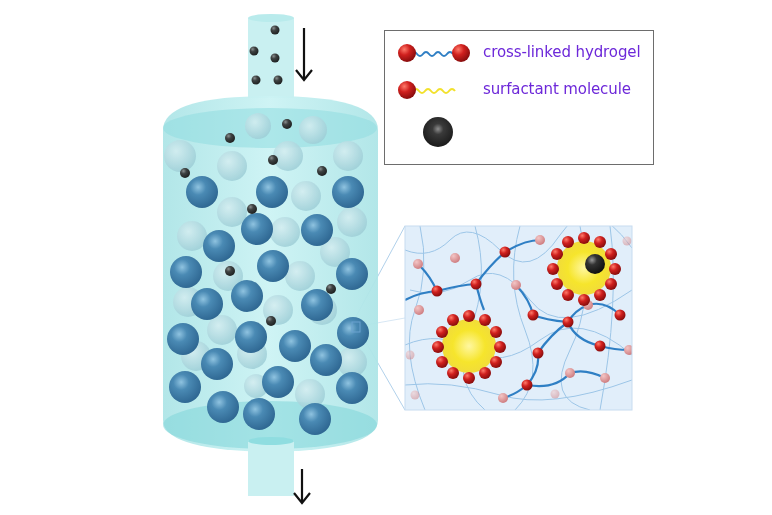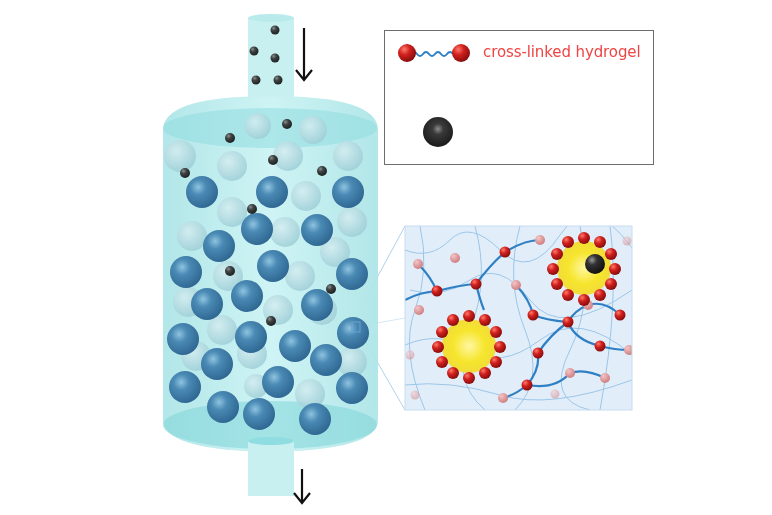--- a/index.html
+++ b/index.html
@@ -2,21 +2,21 @@
 <html><head>
 <meta charset="utf-8">
 <style>
   html, body { margin: 0; padding: 0; background: #ffffff; }
   body { width: 772px; height: 515px; position: relative; overflow: hidden;
          font-family: "DejaVu Sans", "Liberation Sans", sans-serif; }
   #stage { position: absolute; left: 0; top: 0; width: 772px; height: 515px; }
   .legend { position: absolute; left: 384px; top: 30px; width: 270px; height: 135px;
             border: 1.5px solid #6d6d6d; background: #fff; box-sizing: border-box; }
   .legend-row { position: absolute; left: 0; width: 100%; height: 30px; }
-  .legend-label { position: absolute; font-size: 15px; color: #ef4444; white-space: nowrap; letter-spacing: -0.1px; }
+  .legend-label { position: absolute; font-size: 15px; color: #6d28d9; white-space: nowrap; letter-spacing: -0.1px; }
   .legend-label.two-line { text-align: center; line-height: 21px; }
   .legend-icon { position: absolute; }
 </style>
 </head>
 <body>
 
 <div id="stage">
 <svg width="772" height="515" viewBox="0 0 772 515" xmlns="http://www.w3.org/2000/svg">
   <defs>
     <radialGradient id="gDark" cx="0.38" cy="0.35" r="0.7">
@@ -274,20 +274,34 @@
       <defs>
           <radialGradient id="lgRed" cx="0.35" cy="0.3" r="0.7">
             <stop offset="0" stop-color="#ff7a6a"></stop>
             <stop offset="0.45" stop-color="#d0201e"></stop>
             <stop offset="1" stop-color="#8a0d0d"></stop>
           </radialGradient>
         </defs>
     </svg>
     <span class="legend-label" style="left:98px;top:5px">cross-linked hydrogel</span>
   </div>
+  <div class="legend-row" style="top:44px">
+    <svg class="legend-icon" style="left:12px;top:3px" width="76" height="24" viewBox="0 0 76 24">
+      <path d="M16 13 q3 -4 6 0 t6 0 t6 0 t6 0 t6 0 t6 0 t6 0" stroke="#f2e12c" stroke-width="2" fill="none"></path>
+      <circle cx="10" cy="12" r="9" fill="url(#lgRed2)"></circle>
+      <defs>
+          <radialGradient id="lgRed2" cx="0.35" cy="0.3" r="0.7">
+            <stop offset="0" stop-color="#ff7a6a"></stop>
+            <stop offset="0.45" stop-color="#d0201e"></stop>
+            <stop offset="1" stop-color="#8a0d0d"></stop>
+          </radialGradient>
+        </defs>
+    </svg>
+    <span class="legend-label" style="left:98px;top:5px">surfactant molecule</span>
+  </div>
   <div class="legend-row" style="top:80px">
     <svg class="legend-icon" style="left:36px;top:4px" width="34" height="34" viewBox="0 0 34 34">
       <defs>
           <radialGradient id="lgBlack" cx="0.5" cy="0.4" r="0.6">
             <stop offset="0" stop-color="#8e8e8e"></stop>
             <stop offset="0.3" stop-color="#3a3a3a"></stop>
             <stop offset="1" stop-color="#1a1a1a"></stop>
           </radialGradient>
         </defs>
       <circle cx="17" cy="17" r="15" fill="url(#lgBlack)"></circle>

